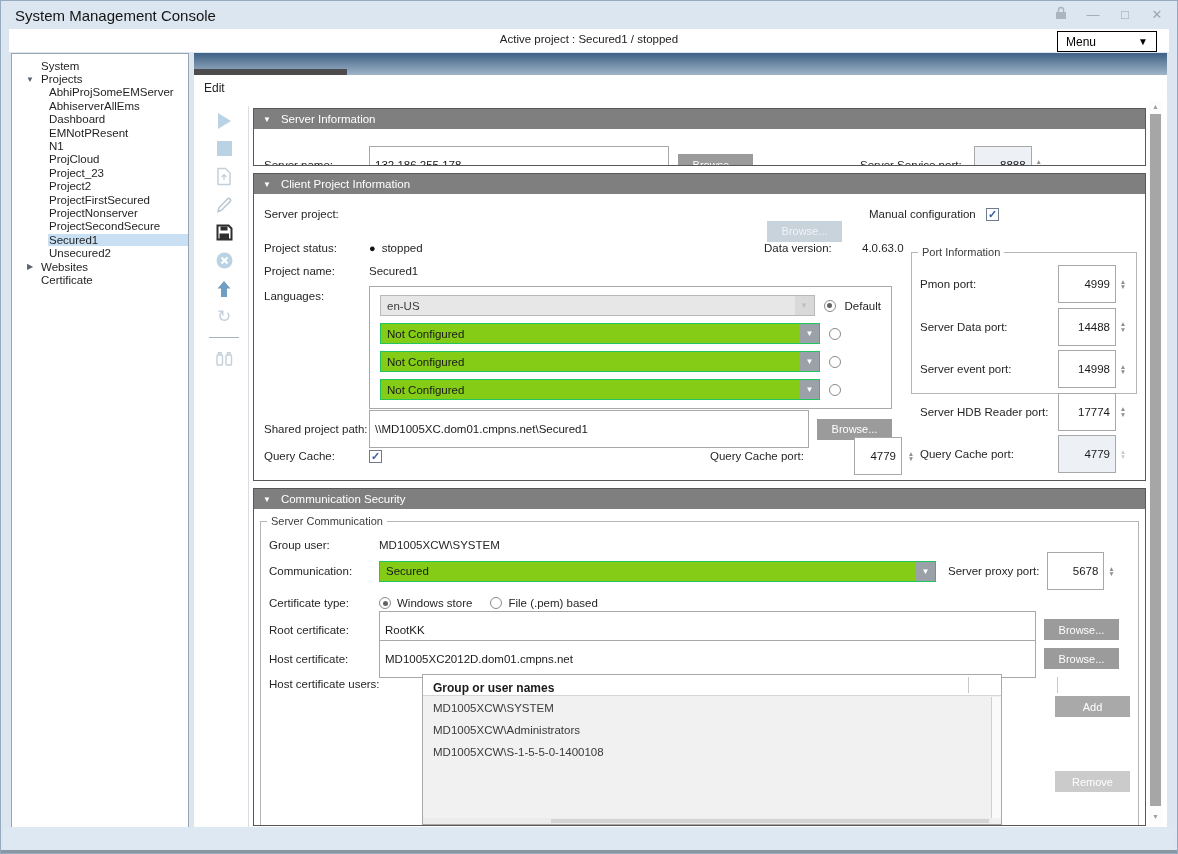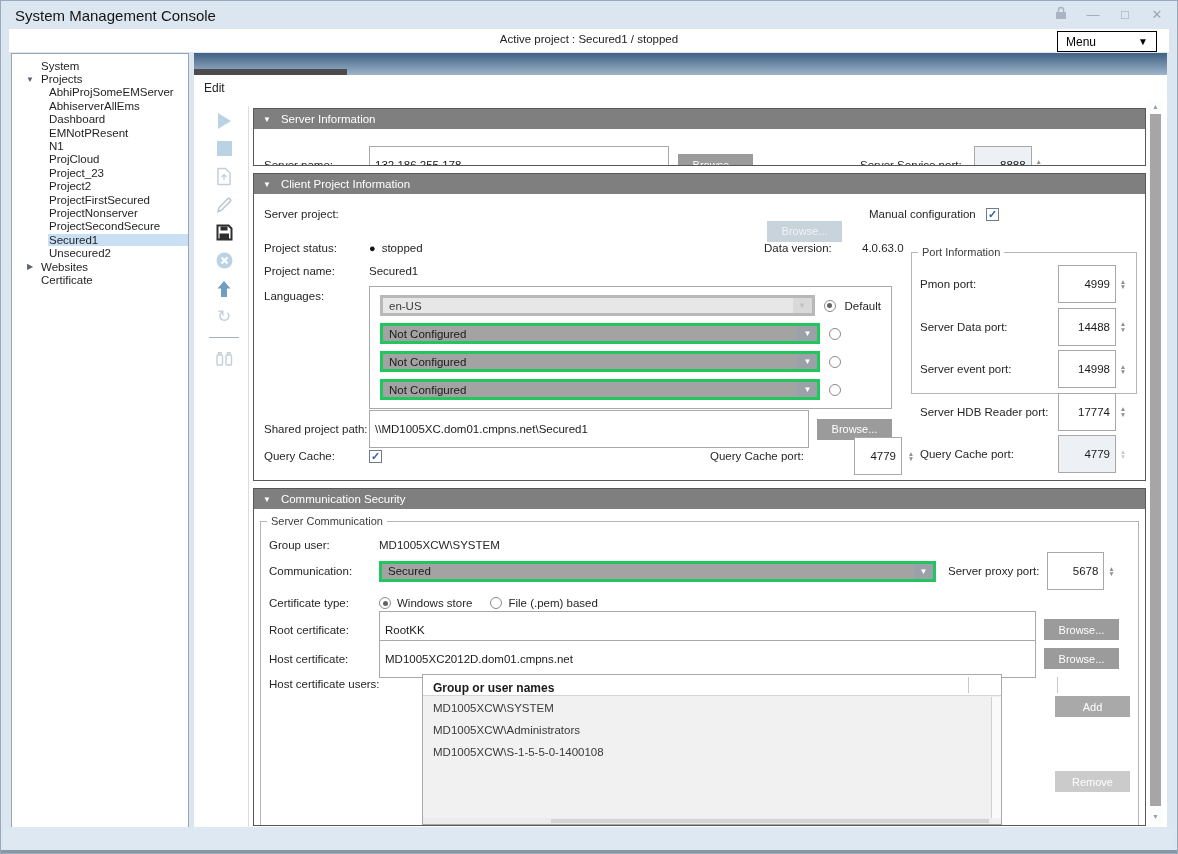--- a/index.html
+++ b/index.html
@@ -76,21 +76,21 @@
   .btn.add { background:#a9a9a9; }
   .btn.rem { background:#cbcbcb; cursor:default; }
 
   .checkbox { width:13px; height:13px; border:1px solid #6d7b8a; background:#fff; display:inline-flex;
               align-items:center; justify-content:center; font-size:11px; color:#3a62a8; font-weight:bold;
               cursor:pointer; line-height:11px; }
   .radio { width:12px; height:12px; border:1px solid #8a8a8a; border-radius:50%; background:#fff;
            display:inline-flex; align-items:center; justify-content:center; cursor:pointer; flex:0 0 12px;}
   .radio .dot { width:5px; height:5px; border-radius:50%; background:#636363; }
 
-  .combo { height:21px; border:3px solid #22c55e; display:flex; background:#a3a3a3; cursor:pointer; }
+  .combo { height:21px; border:1px solid #22c55e; display:flex; background:#84cc16; cursor:pointer; }
   .combo-text { flex:1; font-size:11.5px; color:#1a1a1a; display:flex; align-items:center; padding:0 6px;
                 white-space:nowrap; overflow:hidden; }
   .combo-btn { width:19px; background:#9aa1a8; color:#fff; font-size:8px; display:flex;
                align-items:center; justify-content:center; }
   .combo.dis { border-color:#b8b8b8; }
   .combo.dis .combo-text { background:#e7e7e7; color:#3c3c3c; }
   .combo.dis .combo-btn { background:#d9d9d9; color:#bfbfbf; }
 
   .grpbox { border:1px solid #b5b5b5; position:relative; }
   .grpbox-legend { position:absolute; top:-7px; left:6px; background:#fff; font-size:11px;

